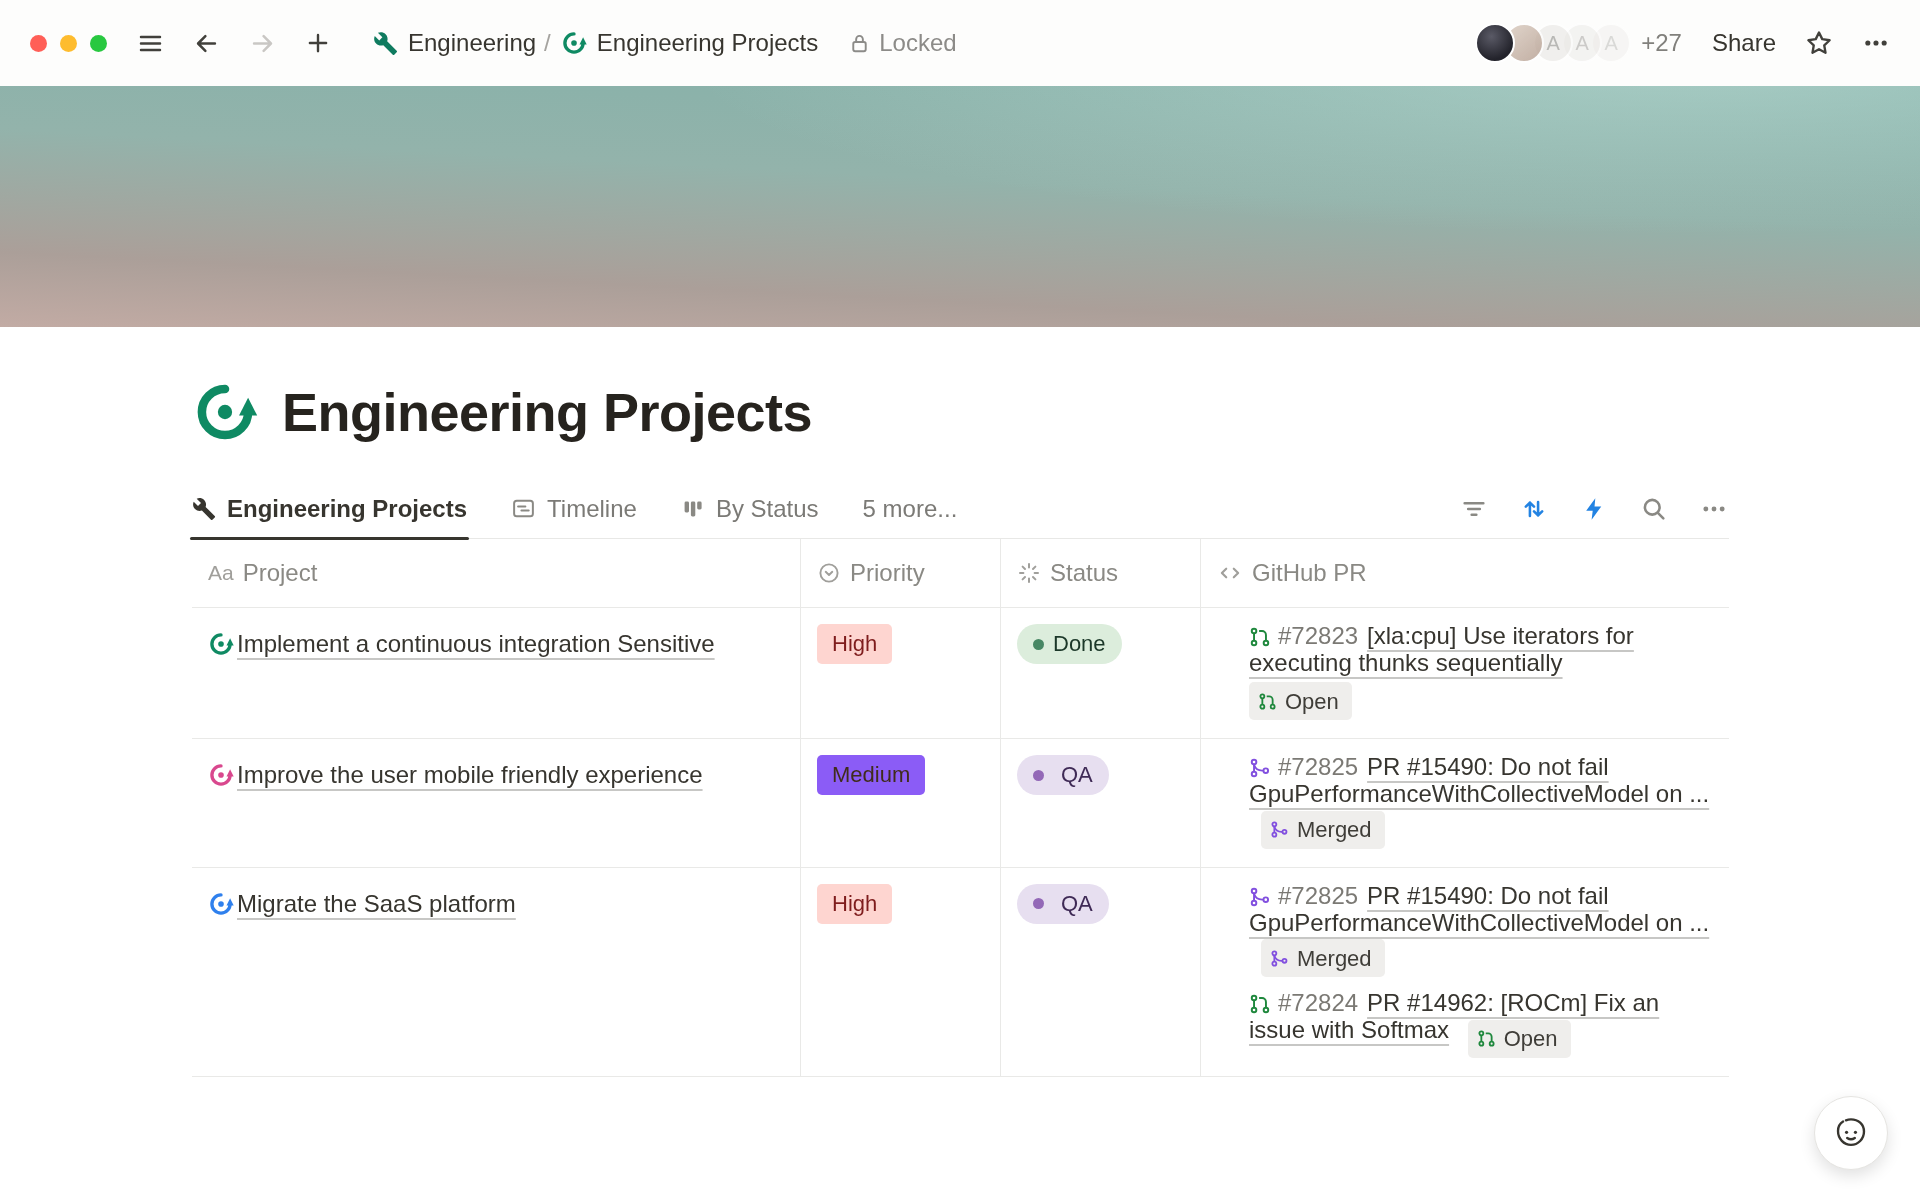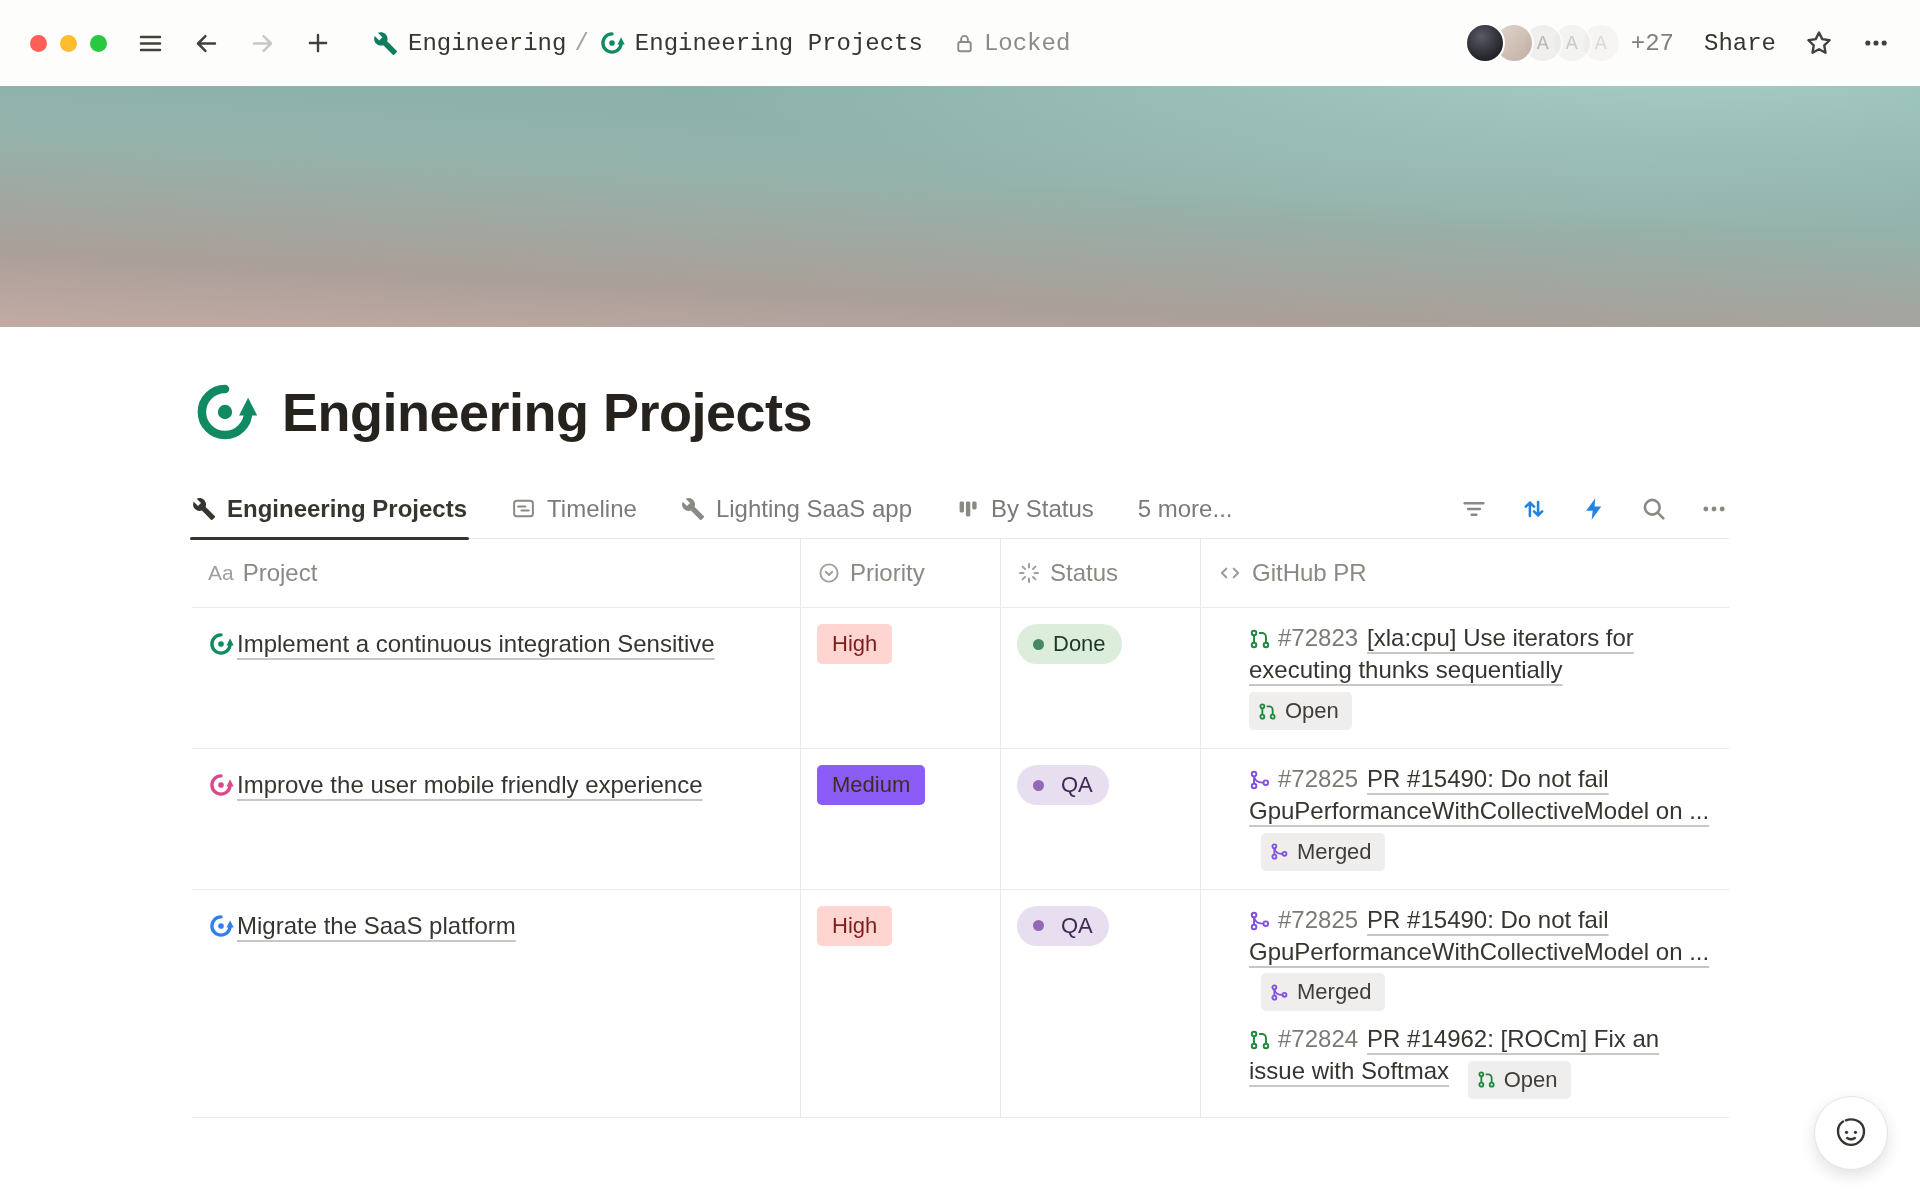--- a/index.html
+++ b/index.html
@@ -1,21 +1,21 @@
 <!DOCTYPE html>
 <html><head>
 <meta charset="utf-8">
 <style>
   *{margin:0;padding:0;box-sizing:border-box;}
   html,body{width:1920px;height:1200px;overflow:hidden;background:#fff;
     font-family:"Liberation Sans","DejaVu Sans",sans-serif;color:#37352f;}
   svg{display:block;}
 
   
-  .topbar{height:86px;background:#fdfdfc;display:flex;align-items:center;padding:16px 30px;font-family:Liberation Mono, monospace;}
+  .topbar{height:86px;background:#fdfdfc;display:flex;align-items:center;padding:16px 30px;}
   .traffic{display:flex;gap:13px;margin-right:28px;}
   .light{width:17px;height:17px;border-radius:50%;}
   .l-red{background:#ff5f57;} .l-yellow{background:#febc2e;} .l-green{background:#28c840;}
   .nav-ic{width:30px;height:30px;display:flex;align-items:center;justify-content:center;margin-right:26px;cursor:pointer;}
   .crumbs{display:flex;align-items:center;margin-left:14px;font-size:24px;}
   .crumb{display:flex;align-items:center;gap:10px;cursor:pointer;}
   .crumb-sep{color:#a5a39f;margin:0 10px 0 8px;}
   .locked{display:flex;align-items:center;gap:8px;color:#8c8b88;margin-left:30px;}
   .tb-right{margin-left:auto;display:flex;align-items:center;}
   .avatars{display:flex;align-items:center;}
@@ -64,21 +64,21 @@
      text-decoration:underline;text-decoration-color:rgba(55,53,47,.28);text-decoration-thickness:1.5px;text-underline-offset:6px;cursor:pointer;}
   .pill-cell{padding-top:16px;}
   .pill{display:inline-flex;align-items:center;height:40px;padding:0 15px;border-radius:5px;font-size:22px;white-space:nowrap;cursor:pointer;}
   .status-pill{border-radius:20px;padding:0 16px;}
   .pill-red{background:#fed5d0;color:#7f1d1d;}
   .pill-yellow{background:#8b5cf6;color:#402c1b;}
   .pill-green{background:#dceddc;color:#1c3829;}
   .pill-purple{background:#e7dff0;color:#3f2a56;gap:8px;}
   .dot{width:11px;height:11px;border-radius:50%;margin-right:9px;}
   .dot-green{background:#478764;} .dot-purple{background:#9368b7;} 
-  .gh-cell{font-size:24px;line-height:32px;padding-left:48px;}
+  .gh-cell{font-size:24px;line-height:27px;padding-left:48px;}
   .pr-entry{cursor:pointer;}
   .pr-entry+.pr-entry{margin-top:12px;}
   .pr-line-icon{display:inline-block;vertical-align:-4px;margin-right:7px;}
   .pr-id{color:#7b7974;margin-right:9px;}
   .pr-link{color:#37352f;text-decoration:underline;text-decoration-color:rgba(55,53,47,.28);
      text-decoration-thickness:1.5px;text-underline-offset:6px;}
   .pr-badge{display:inline-flex;align-items:center;gap:8px;background:#efeeec;border-radius:5px;height:38px;
      padding:0 13px 0 9px;font-size:22px;color:#3f3d38;margin-left:12px;vertical-align:-10px;cursor:pointer;white-space:nowrap;}
   .pr-badge.nl{display:flex;width:max-content;margin:6px 0 0 0;}
 
@@ -198,28 +198,20 @@
       <span>Engineering Projects</span>
     </span>
     <span class="tab">
       <span>
         <svg width="25" height="25" viewBox="0 0 24 24" fill="none" stroke="#8a8984" stroke-width="1.9" stroke-linecap="round">
             <rect x="3" y="4.5" width="18" height="15" rx="2.5"></rect>
             <path d="M6.8 10h7M10 14h7"></path>
           </svg>
       </span>
       <span>Timeline</span>
-    </span>
-    <span class="tab">
-      <span>
-        <svg width="24" height="24" viewBox="0 0 24 24" fill="#8a8984">
-            <path d="M22.7 19l-9.1-9.1c.9-2.3.4-5-1.5-6.9C10.1 1 7.1.6 4.7 1.7L9 6 6 9 1.7 4.7C.6 7.1 1 10.1 3 12.1c1.9 1.9 4.6 2.4 6.9 1.5l9.1 9.1c.4.4 1 .4 1.4 0l2.3-2.3c.5-.4.5-1.1 0-1.4z"></path>
-          </svg>
-      </span>
-      <span>Lighting SaaS app</span>
     </span>
     <span class="tab">
       <span>
         <svg width="24" height="24" viewBox="0 0 24 24" fill="#8a8984">
             <rect x="3.6" y="4.5" width="4.4" height="11" rx="1.4"></rect>
             <rect x="9.9" y="4.5" width="4.4" height="15" rx="1.4"></rect>
             <rect x="16.2" y="4.5" width="4.4" height="8" rx="1.4"></rect>
           </svg>
       </span>
       <span>By Status</span>

